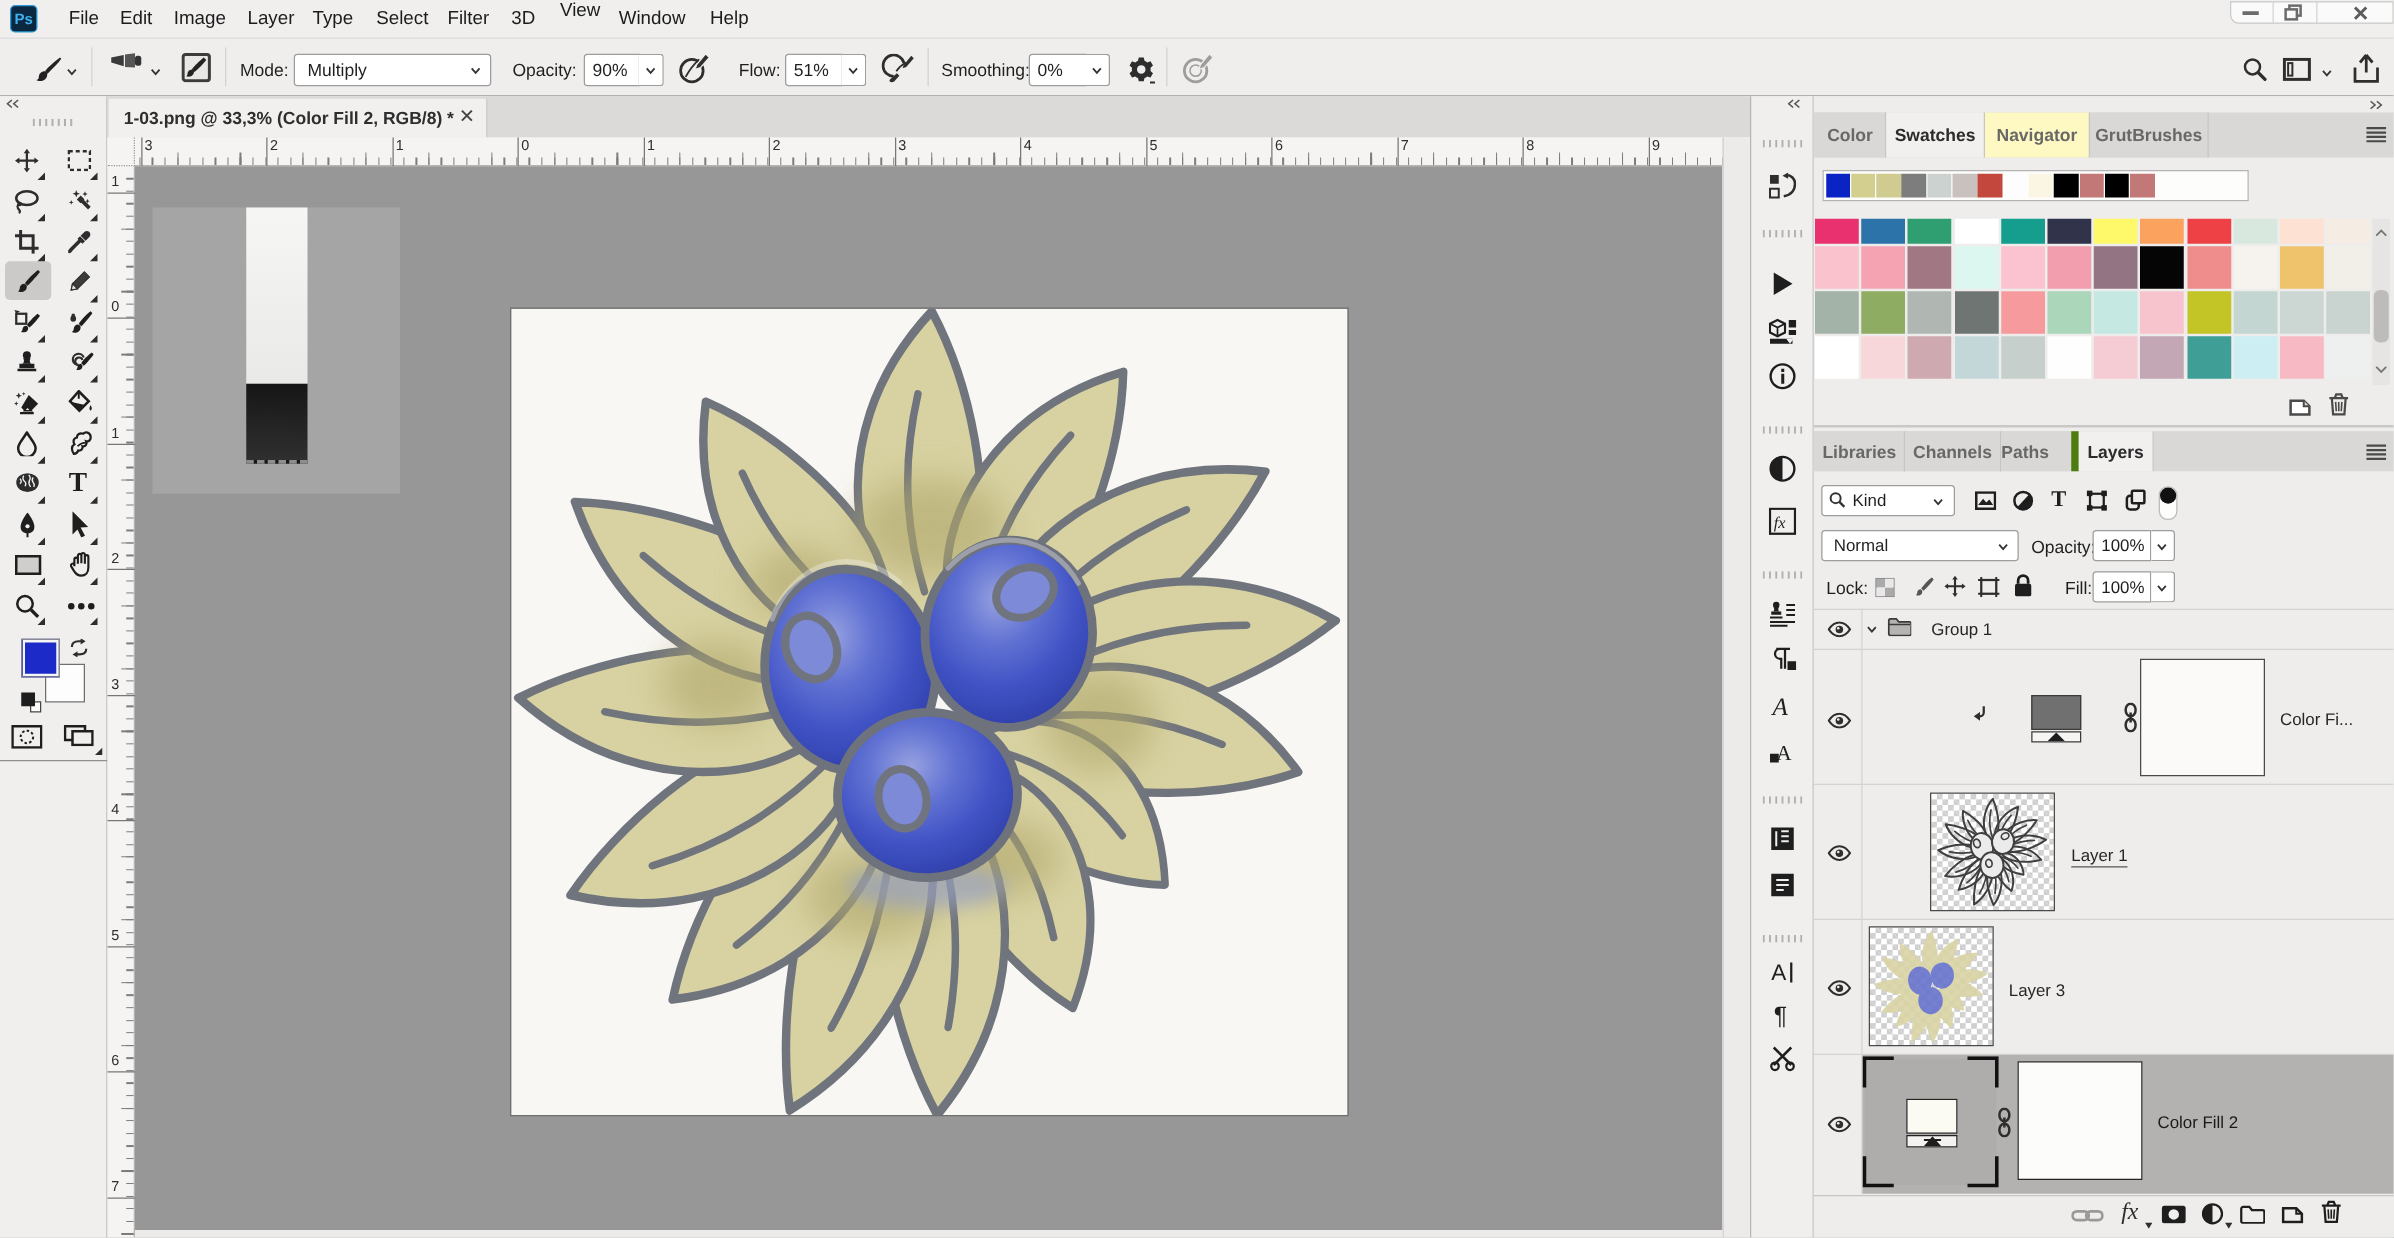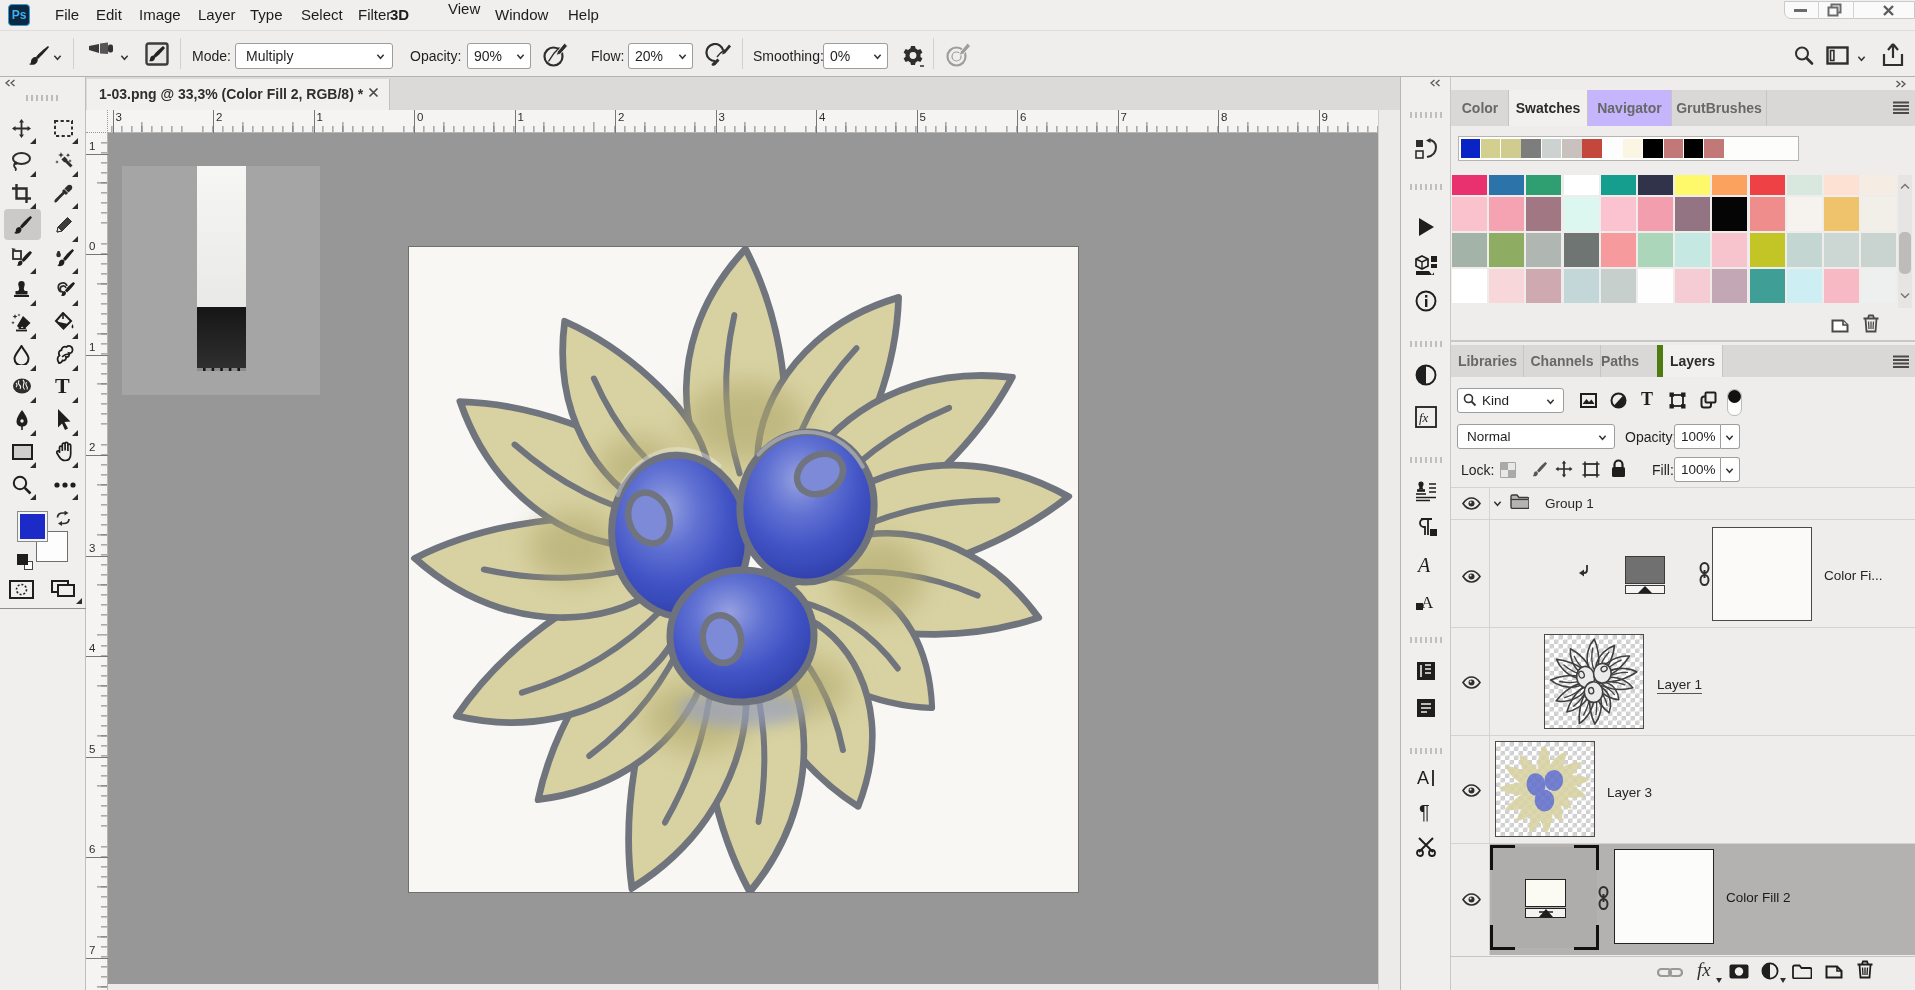--- a/index.html
+++ b/index.html
@@ -19,21 +19,21 @@
   <div class="abs" style="left:0;top:0;width:1915px;height:30px;background:#f0efee;"></div>
   <div class="abs" style="left:8px;top:4px;width:22px;height:22px;background:#0b2840;border:1px solid #2d9bd8;border-radius:4px;color:#3fb1f0;font-size:12px;font-weight:bold;text-align:center;line-height:20px;">Ps</div>
   <div class="abs" style="left:0;top:0;height:30px;font-size:15px;color:#1c1c1c;">
     <span class="abs" style="left:55px;top:6px;">File</span>
     <span class="abs" style="left:96px;top:6px;">Edit</span>
     <span class="abs" style="left:139px;top:6px;">Image</span>
     <span class="abs" style="left:198px;top:6px;">Layer</span>
     <span class="abs" style="left:250px;top:6px;">Type</span>
     <span class="abs" style="left:301px;top:6px;">Select</span>
     <span class="abs" style="left:358px;top:6px;">Filter</span>
-    <span class="abs" style="left:390px;top:6px;font-weight:bold;">3D</span>
+    <span class="abs" style="left:409px;top:6px;">3D</span>
     <span class="abs" style="left:448px;top:0;">View</span>
     <span class="abs" style="left:495px;top:6px;">Window</span>
     <span class="abs" style="left:568px;top:6px;">Help</span>
   </div>
 
   <div class="abs" style="left:1784px;top:1px;width:131px;height:18px;background:#fafafa;border:1px solid #c9c9c9;border-bottom-left-radius:7px;"></div>
   <div class="abs" style="left:1818px;top:1px;width:1px;height:18px;background:#d3d3d3;"></div>
   <div class="abs" style="left:1853px;top:1px;width:1px;height:18px;background:#d3d3d3;"></div>
   <div class="abs" style="left:1794px;top:9px;width:13px;height:3px;background:#6b6b6b;"></div>
   <svg class="abs" style="left:1827px;top:3px;" width="15" height="14" viewBox="0 0 15 14">
@@ -86,21 +86,21 @@
         <path d="M1.5 3 L5 7 L8.5 3" fill="none" stroke="#333" stroke-width="1.6"></path>
       </svg>
 
     <svg class="abs" style="left:543px;top:42px;" width="26" height="26" viewBox="0 0 26 26">
       <circle cx="10.5" cy="14.5" r="9" fill="none" stroke="#2e2e2e" stroke-width="2.2"></circle>
       <path d="M5.5 19.5 C8.5 14 12.5 9 16.5 5.5" fill="none" stroke="#2e2e2e" stroke-width="1.5"></path>
       <path d="M14.5 9.5 L21.5 1 L24.5 4 L17.5 12 L13 13.5 Z" fill="#2e2e2e" stroke="#efeeed" stroke-width="1"></path>
     </svg>
     <div class="abs lbl" style="left:591px;top:48px;">Flow:</div>
     <div class="abs box" style="left:628px;top:43px;width:46px;height:26px;border-radius:3px 0 0 3px;"></div>
-    <div class="abs lbl" style="left:635px;top:48px;">20%</div>
+    <div class="abs lbl" style="left:635px;top:48px;">51%</div>
     <div class="abs box" style="left:673px;top:43px;width:20px;height:26px;border-left:none;border-radius:0 3px 3px 0;"></div>
     <svg class="abs chev" style="left:678px;top:52px;" viewBox="0 0 10 10">
         <path d="M1.5 3 L5 7 L8.5 3" fill="none" stroke="#333" stroke-width="1.6"></path>
       </svg>
 
     <svg class="abs" style="left:705px;top:43px;" width="27" height="25" viewBox="0 0 27 25">
       <path d="M10 18 A8.5 8.5 0 1 1 18.2 7.5" fill="none" stroke="#2e2e2e" stroke-width="2.2"></path>
       <path d="M12 14 C14 11 17 8.5 20 7" fill="none" stroke="#2e2e2e" stroke-width="1.4"></path>
       <path d="M18 9 L24 1.5 L26 3.5 L20 10.5 L17 11.5 Z" fill="#2e2e2e"></path>
       <path d="M8 19.5 L12.5 15.5 L14.5 17.5 L10.5 22 C9.5 23 7.5 23 6.8 22.2 C6.2 21.3 7 20.3 8 19.5 Z" fill="#2e2e2e"></path>
@@ -642,21 +642,21 @@
   </div>
 
   <div class="abs" style="left:1450px;top:77px;width:465px;height:913px;background:#eeedec;border-left:1px solid #c9c8c7;"></div>
   <div id="dock">
   <svg class="abs" style="left:1895px;top:80px;" width="12" height="8" viewBox="0 0 12 8">
         <path d="M1.5 1 L5 4 L1.5 7 M6.5 1 L10 4 L6.5 7" fill="none" stroke="#555" stroke-width="1.3"></path>
       </svg>
   <div class="abs" style="left:1451px;top:90px;width:464px;height:36px;background:#d9d8d7;"></div>
   <div class="abs" style="left:1452px;top:90px;width:57px;height:36px;background:#d9d8d7;border-right:1px solid #c6c5c4;color:#686867;font-size:14px;font-weight:bold;text-align:center;line-height:36px;">Color</div>
   <div class="abs" style="left:1509px;top:90px;width:79px;height:36px;background:#f1f0ef;border-right:1px solid #c6c5c4;color:#2b2b2b;font-size:14px;font-weight:bold;text-align:center;line-height:36px;">Swatches</div>
-  <div class="abs" style="left:1588px;top:90px;width:84px;height:36px;background:#c4b5fd;border-right:1px solid #c6c5c4;color:#686867;font-size:14px;font-weight:bold;text-align:center;line-height:36px;">Navigator</div>
+  <div class="abs" style="left:1588px;top:90px;width:84px;height:36px;background:#fef9c3;border-right:1px solid #c6c5c4;color:#686867;font-size:14px;font-weight:bold;text-align:center;line-height:36px;">Navigator</div>
   <div class="abs" style="left:1672px;top:90px;width:95px;height:36px;background:#d9d8d7;border-right:1px solid #c6c5c4;color:#686867;font-size:14px;font-weight:bold;text-align:center;line-height:36px;">GrutBrushes</div>
   <svg class="abs" style="left:1893px;top:101px;" width="16" height="13" viewBox="0 0 16 13">
         <g stroke="#4a4a4a" stroke-width="1.8">
           <path d="M0 1.5 H16 M0 5 H16 M0 8.5 H16 M0 12 H16"></path>
         </g>
       </svg>
   <div class="abs" style="left:1458px;top:136px;width:341px;height:25px;background:#fdfdfc;border:1px solid #b5b4b3;"></div>
   <div class="abs" style="left:1460.5px;top:139px;width:19.5px;height:19px;background:#0a23c4;"></div>
   <div class="abs" style="left:1480.8px;top:139px;width:19.5px;height:19px;background:#d3cf8e;"></div>
   <div class="abs" style="left:1501.1px;top:139px;width:19.5px;height:19px;background:#d0cc90;"></div>

